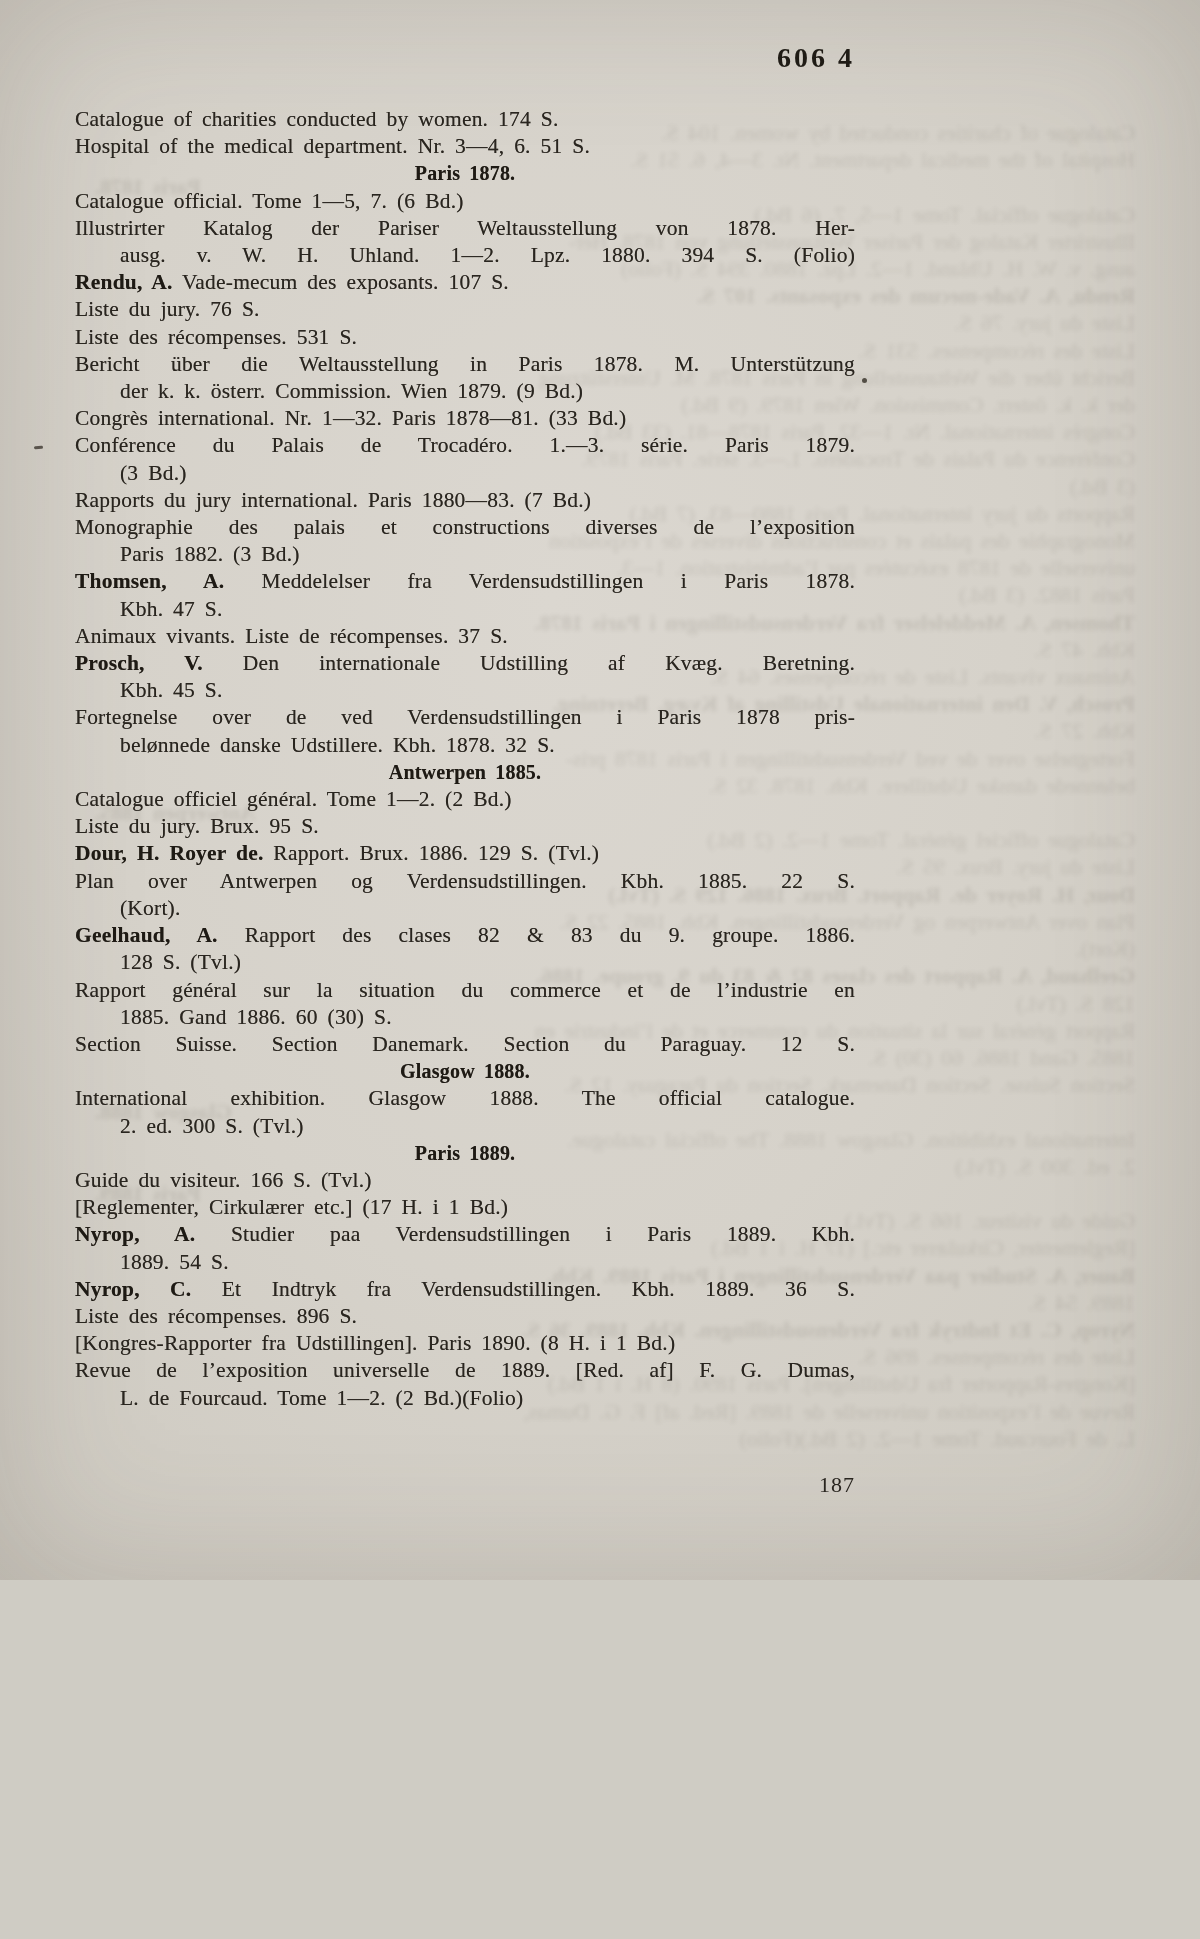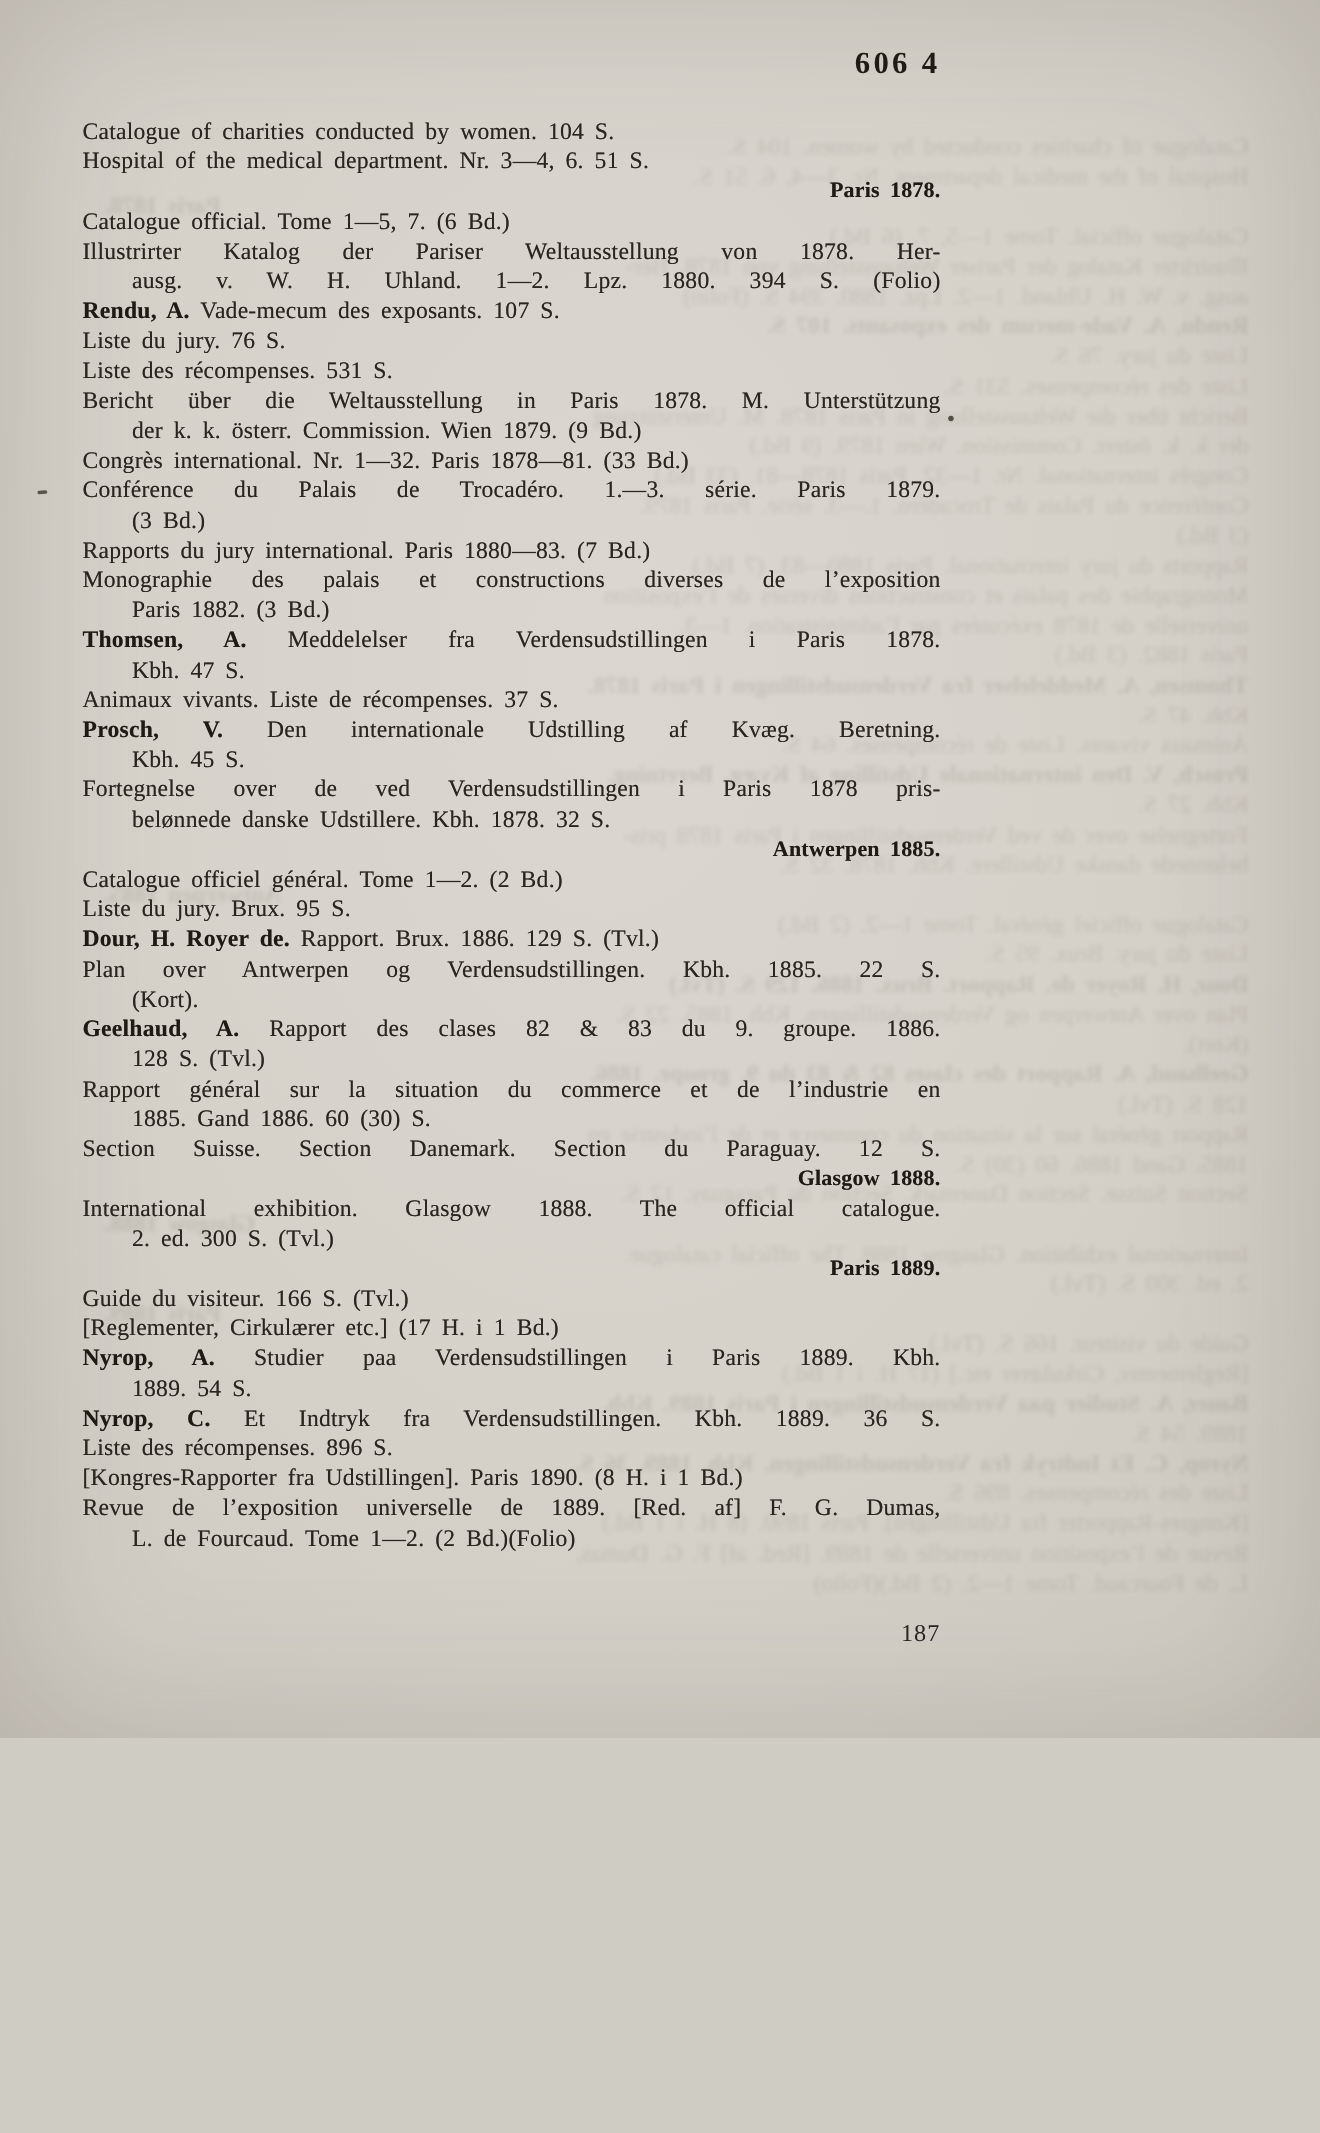--- a/index.html
+++ b/index.html
@@ -63,21 +63,21 @@
   .line .b {
     font-weight: bold;
     color: #1e1a14;
   }
   .ind { padding-left: 45px; }
   .jst {
     text-align: justify;
     text-align-last: justify;
   }
   .rgt {
-    text-align: right;
+    text-align: center;
     font-weight: bold;
     font-size: 0.93em;
     color: #1e1a14;
   }
   .spl {
     display: flex;
     justify-content: flex-start;
   }
   .ftr {
     position: absolute;
@@ -163,21 +163,21 @@
       <div class="line" style="font-weight: bold;">Nyrop, C. Et Indtryk fra Verdensudstillingen. Kbh. 1889. 36 S.</div>
       <div class="line">Liste des récompenses. 896 S.</div>
       <div class="line">[Kongres-Rapporter fra Udstillingen]. Paris 1890. (8 H. i 1 Bd.)</div>
       <div class="line">Revue de l’exposition universelle de 1889. [Red. af] F. G. Dumas,</div>
       <div class="line">L. de Fourcaud. Tome 1—2. (2 Bd.)(Folio)</div>
     </div>
 
   <div class="hdr">606 4</div>
 
   <div class="content">
-      <div class="line"><span>Catalogue of charities conducted by women. 104 S.</span></div>
+      <div class="line"><span>Catalogue of charities conducted by women. 174 S.</span></div>
       <div class="line"><span>Hospital of the medical department. Nr. 3—4, 6. 51 S.</span></div>
       <div class="line rgt"><span class="b">Paris 1878.</span></div>
       <div class="line"><span>Catalogue official. Tome 1—5, 7. (6 Bd.)</span></div>
       <div class="line jst"><span>Illustrirter Katalog der Pariser Weltausstellung von 1878. Her-</span></div>
       <div class="line ind jst"><span>ausg. v. W. H. Uhland. 1—2. Lpz. 1880. 394 S. (Folio)</span></div>
       <div class="line"><span class="b">Rendu, A.</span><span> Vade-mecum des exposants. 107 S.</span></div>
       <div class="line"><span>Liste du jury. 76 S.</span></div>
       <div class="line"><span>Liste des récompenses. 531 S.</span></div>
       <div class="line jst"><span>Bericht über die Weltausstellung in Paris 1878. M. Unterstützung</span></div>
       <div class="line ind"><span>der k. k. österr. Commission. Wien 1879. (9 Bd.)</span></div>

